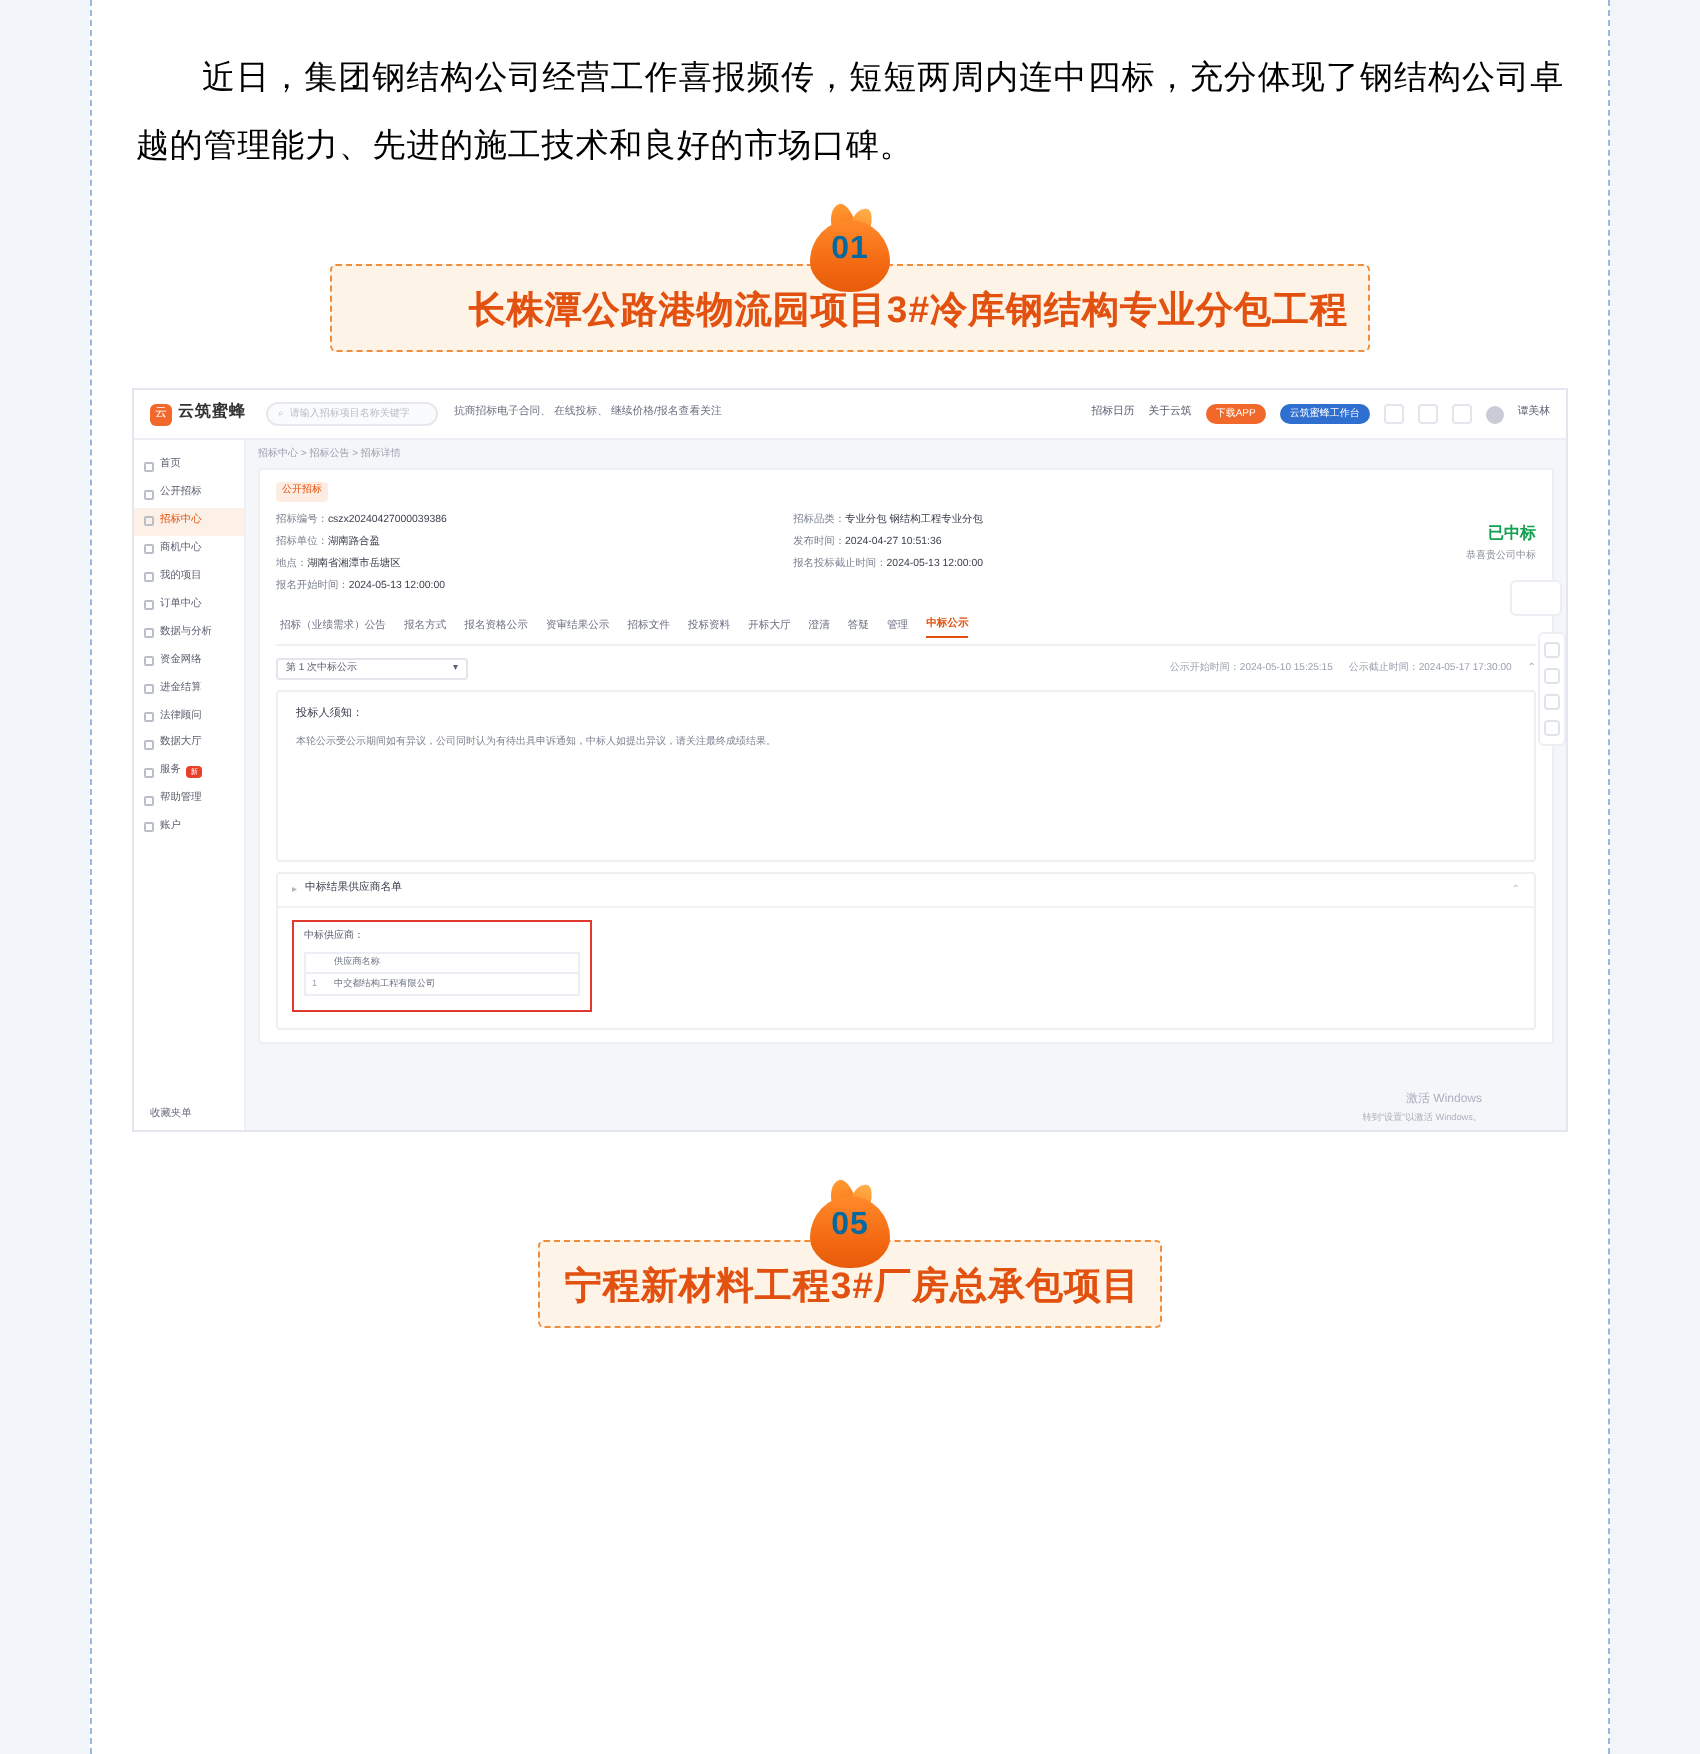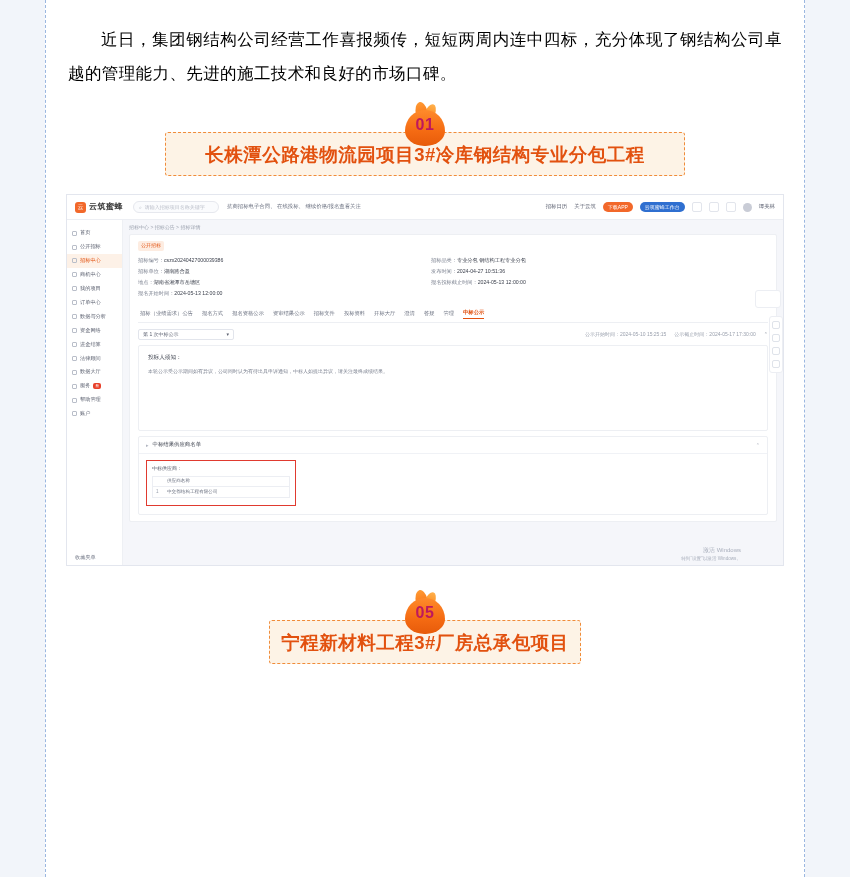--- a/index.html
+++ b/index.html
@@ -61,34 +61,34 @@
   .flame .tip2 {
     position: absolute; left: 21px; top: 0px;
     width: 10px; height: 13px;
     background: linear-gradient(180deg,#ffb14d,#fb8a1e);
     border-radius: 60% 40% 50% 50% / 70% 70% 30% 30%;
     transform: rotate(16deg);
   }
   .flame .num {
     position: absolute; left: 0; top: 12px;
     width: 40px; text-align: center;
-    color: #be185d;
+    color: #0369a1;
     font-size: 16px;
     font-weight: bold;
     letter-spacing: 0.5px;
   }
   .title-bar {
     position: relative;
     margin: 0 auto;
     width: 520px;
     border: 1px dashed #f08c3a;
     background: #fdf3e6;
     border-radius: 3px;
     padding: 11px 10px 9px 10px;
-    text-align: center;
+    text-align: right;
     z-index: 1;
   }
   .title-bar.wide { width: 520px; }
   .title-bar.narrow { width: 312px; }
   .title-text {
     font-size: 18.5px;
     font-weight: bold;
     color: #e2510f;
     letter-spacing: 0.5px;
     line-height: 1.2;
@@ -375,20 +375,24 @@
                 <div class="meta-row"><span>招标编号：</span><b>cszx20240427000039386</b></div>
                 <div class="meta-row"><span>招标单位：</span><b>湖南路合盈</b></div>
                 <div class="meta-row"><span>地点：</span><b>湖南省湘潭市岳塘区</b></div>
                 <div class="meta-row"><span>报名开始时间：</span><b>2024-05-13 12:00:00</b></div>
               </div>
               <div class="meta-col col2">
                 <div class="meta-row"><span>招标品类：</span><b>专业分包 钢结构工程专业分包</b></div>
                 <div class="meta-row"><span>发布时间：</span><b>2024-04-27 10:51:36</b></div>
                 <div class="meta-row"><span>报名投标截止时间：</span><b>2024-05-13 12:00:00</b></div>
               </div>
+              <div class="status-col">
+                <div class="status-ok">已中标</div>
+                <div class="status-sub">恭喜贵公司中标</div>
+              </div>
             </div>
 
             <div class="tabs">
               <span class="tab">招标（业绩需求）公告</span>
               <span class="tab">报名方式</span>
               <span class="tab">报名资格公示</span>
               <span class="tab">资审结果公示</span>
               <span class="tab">招标文件</span>
               <span class="tab">投标资料</span>
               <span class="tab">开标大厅</span>

